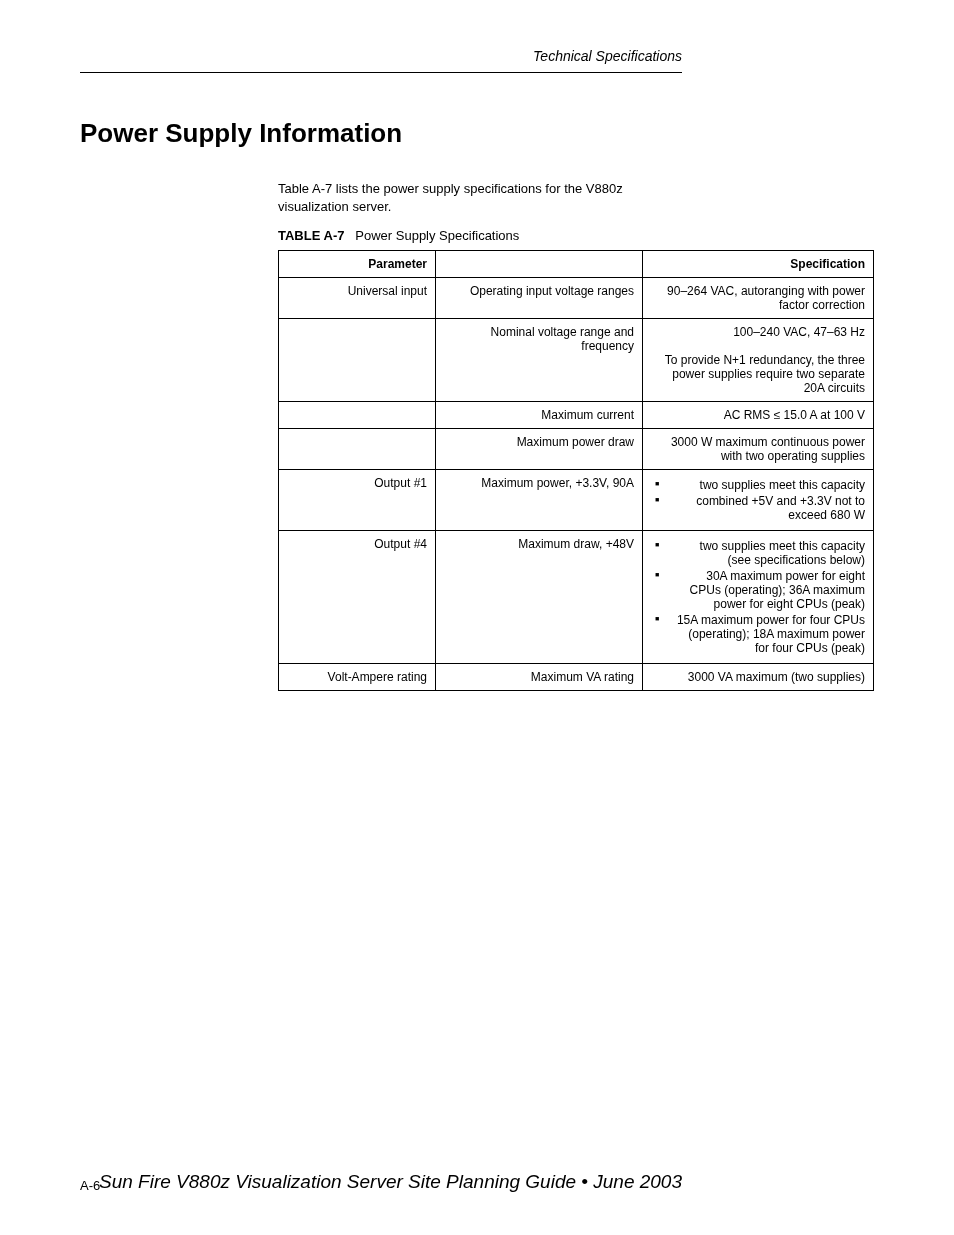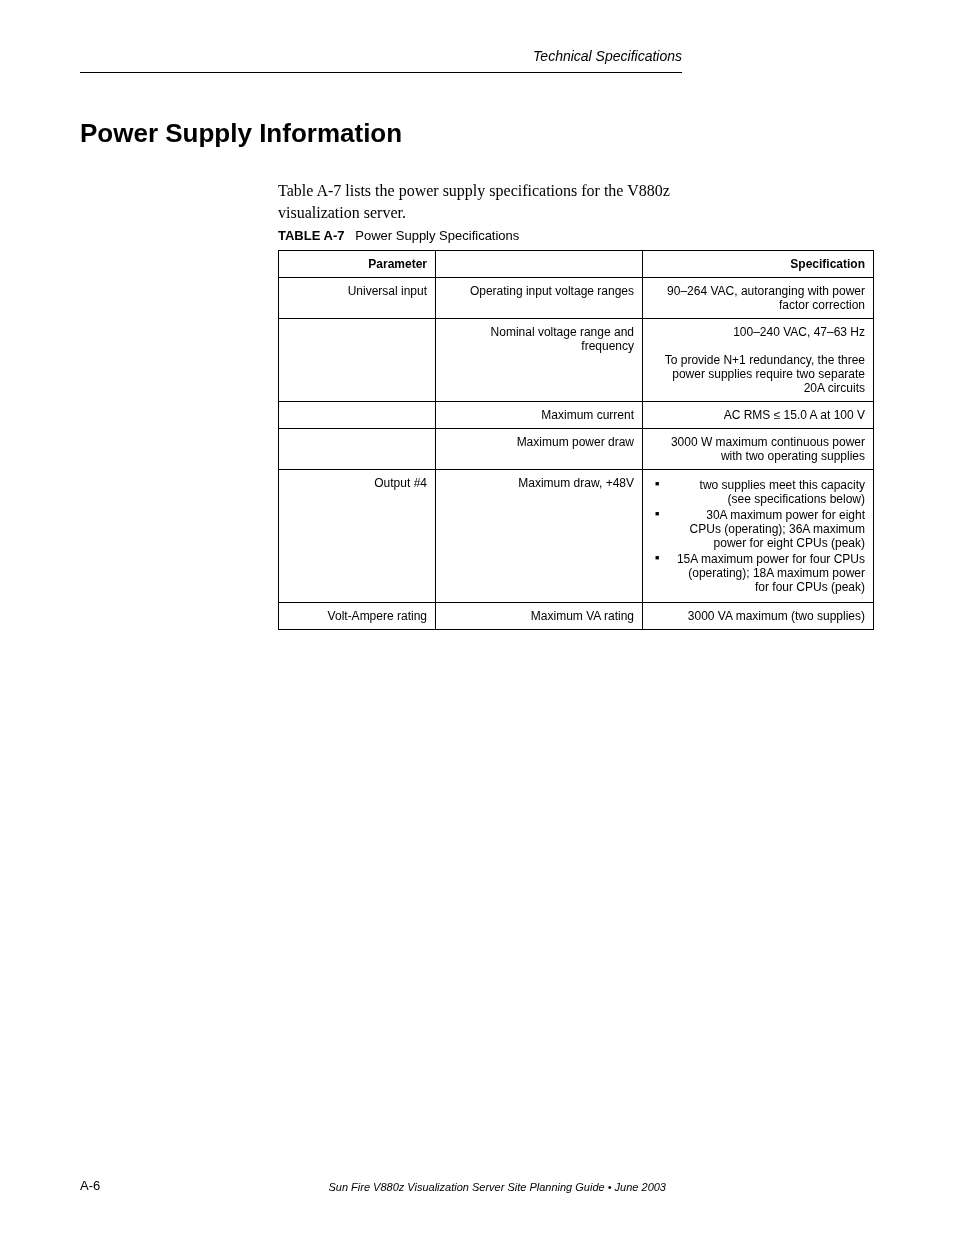--- a/index.html
+++ b/index.html
@@ -38,23 +38,23 @@
     left: 80px;
     font-size: 26px;
     font-weight: bold;
     font-family: Arial, Helvetica, sans-serif;
   }
   .body-intro {
     position: absolute;
     top: 180px;
     left: 278px;
     right: 80px;
-    font-size: 16px;
+    font-size: 13px;
     line-height: 1.35;
-    font-family: Liberation Serif, serif;
+    font-family: Liberation Sans, sans-serif;
   }
   .table-caption {
     position: absolute;
     top: 228px;
     left: 278px;
     font-size: 13px;
     font-family: Arial, Helvetica, sans-serif;
     text-align: center;
   }
   .table-caption .bold { font-weight: bold; }
@@ -99,23 +99,23 @@
   .footer-left {
     position: absolute;
     bottom: 42px;
     left: 80px;
     font-size: 13px;
     font-family: Arial, Helvetica, sans-serif;
   }
   .footer-right {
     position: absolute;
     bottom: 42px;
-    right: 96px;
+    right: 80px;
     font-style: italic;
-    font-size: 11px;
+    font-size: 19px;
     font-family: Arial, Helvetica, sans-serif;
   }
 </style>
 </head>
 <body>
 
 <div class="page">
 
   <div class="header-right">Technical Specifications</div>
   <div class="header-rule"></div>
@@ -153,20 +153,30 @@
           <td class="col1"></td>
           <td class="col2">Maximum current</td>
           <td>AC RMS ≤ 15.0 A at 100 V</td>
         </tr>
         <tr>
           <td class="col1"></td>
           <td class="col2">Maximum power draw</td>
           <td>3000 W maximum continuous power with two operating supplies</td>
         </tr>
         <tr>
+          <td class="col1">Output #1</td>
+          <td class="col2">Maximum power, +3.3V, 90A</td>
+          <td>
+            <ul class="bullets">
+              <li>two supplies meet this capacity</li>
+              <li>combined +5V and +3.3V not to exceed 680 W</li>
+            </ul>
+          </td>
+        </tr>
+        <tr>
           <td class="col1">Output #4</td>
           <td class="col2">Maximum draw, +48V</td>
           <td>
             <ul class="bullets">
               <li>two supplies meet this capacity (see specifications below)</li>
               <li>30A maximum power for eight CPUs (operating); 36A maximum power for eight CPUs (peak)</li>
               <li>15A maximum power for four CPUs (operating); 18A maximum power for four CPUs (peak)</li>
             </ul>
           </td>
         </tr>

